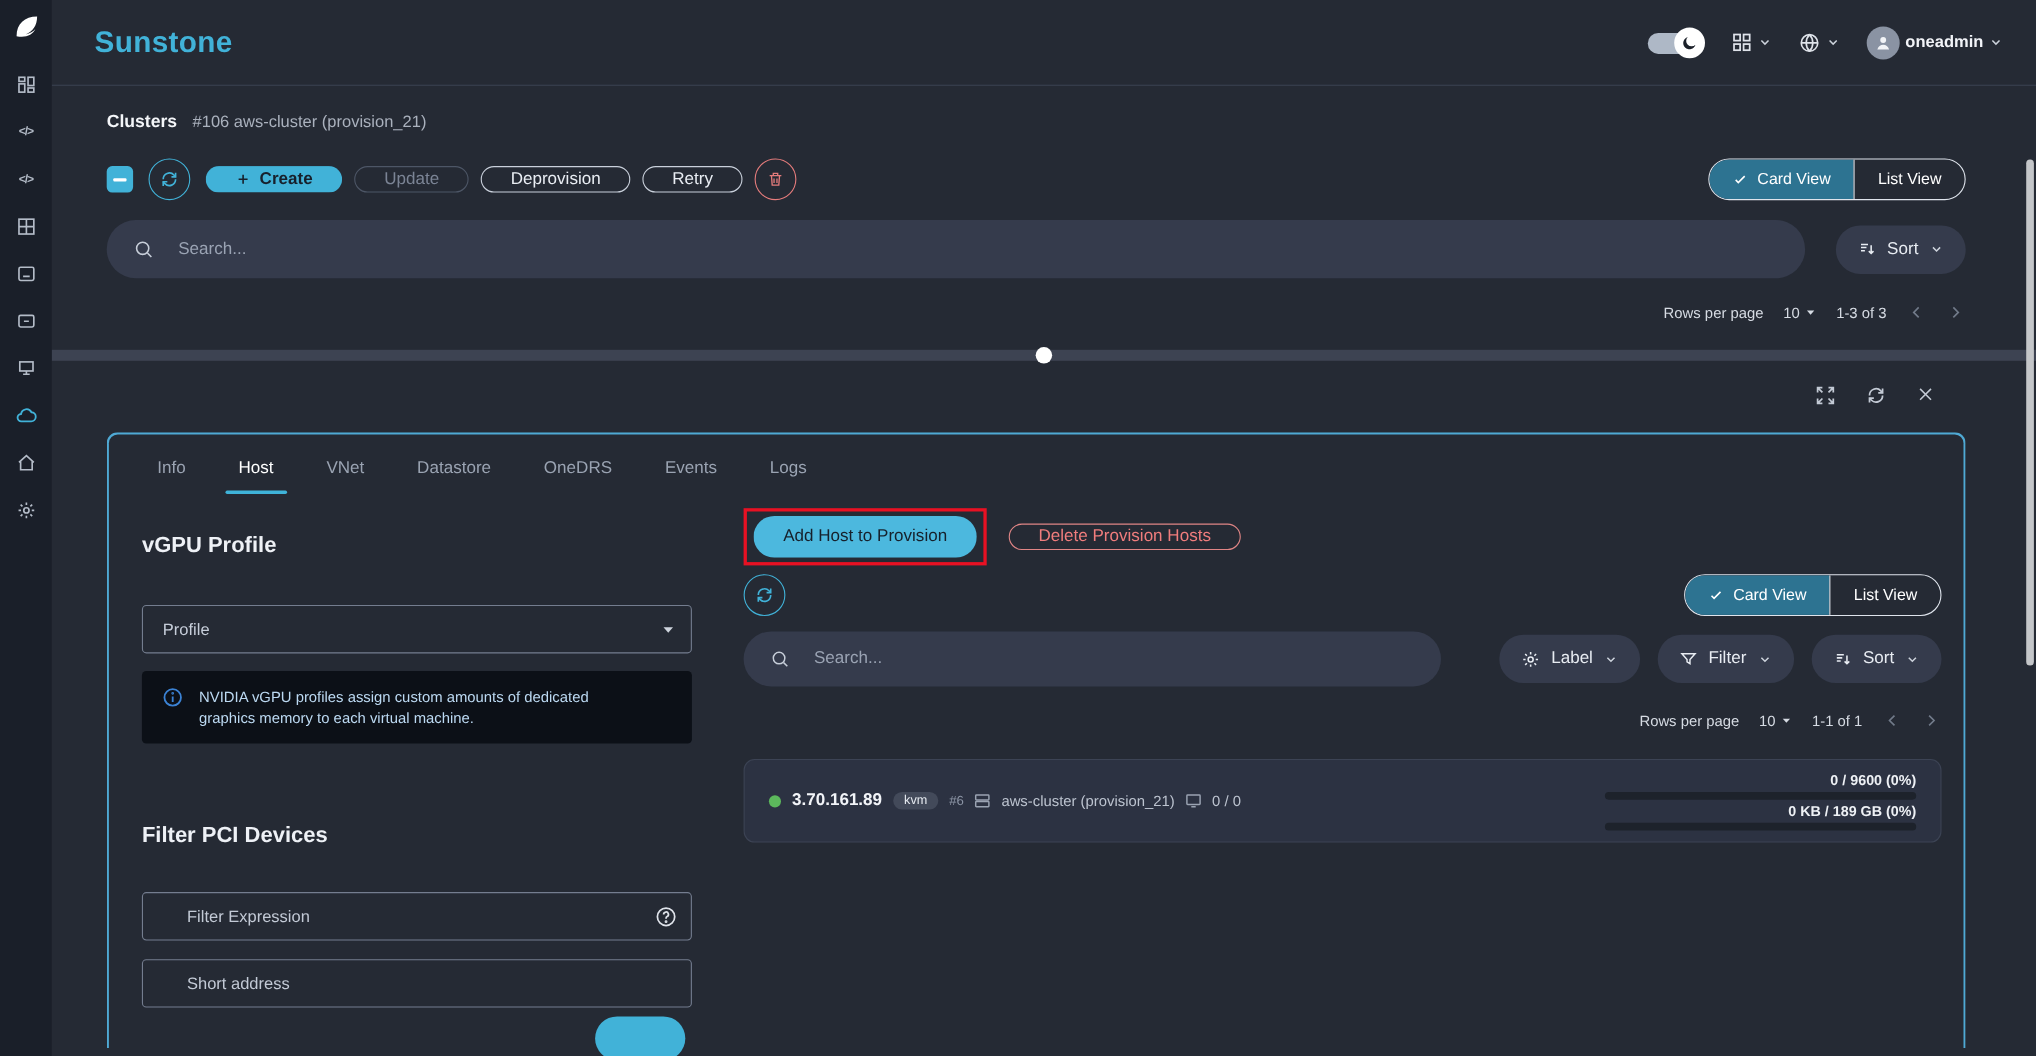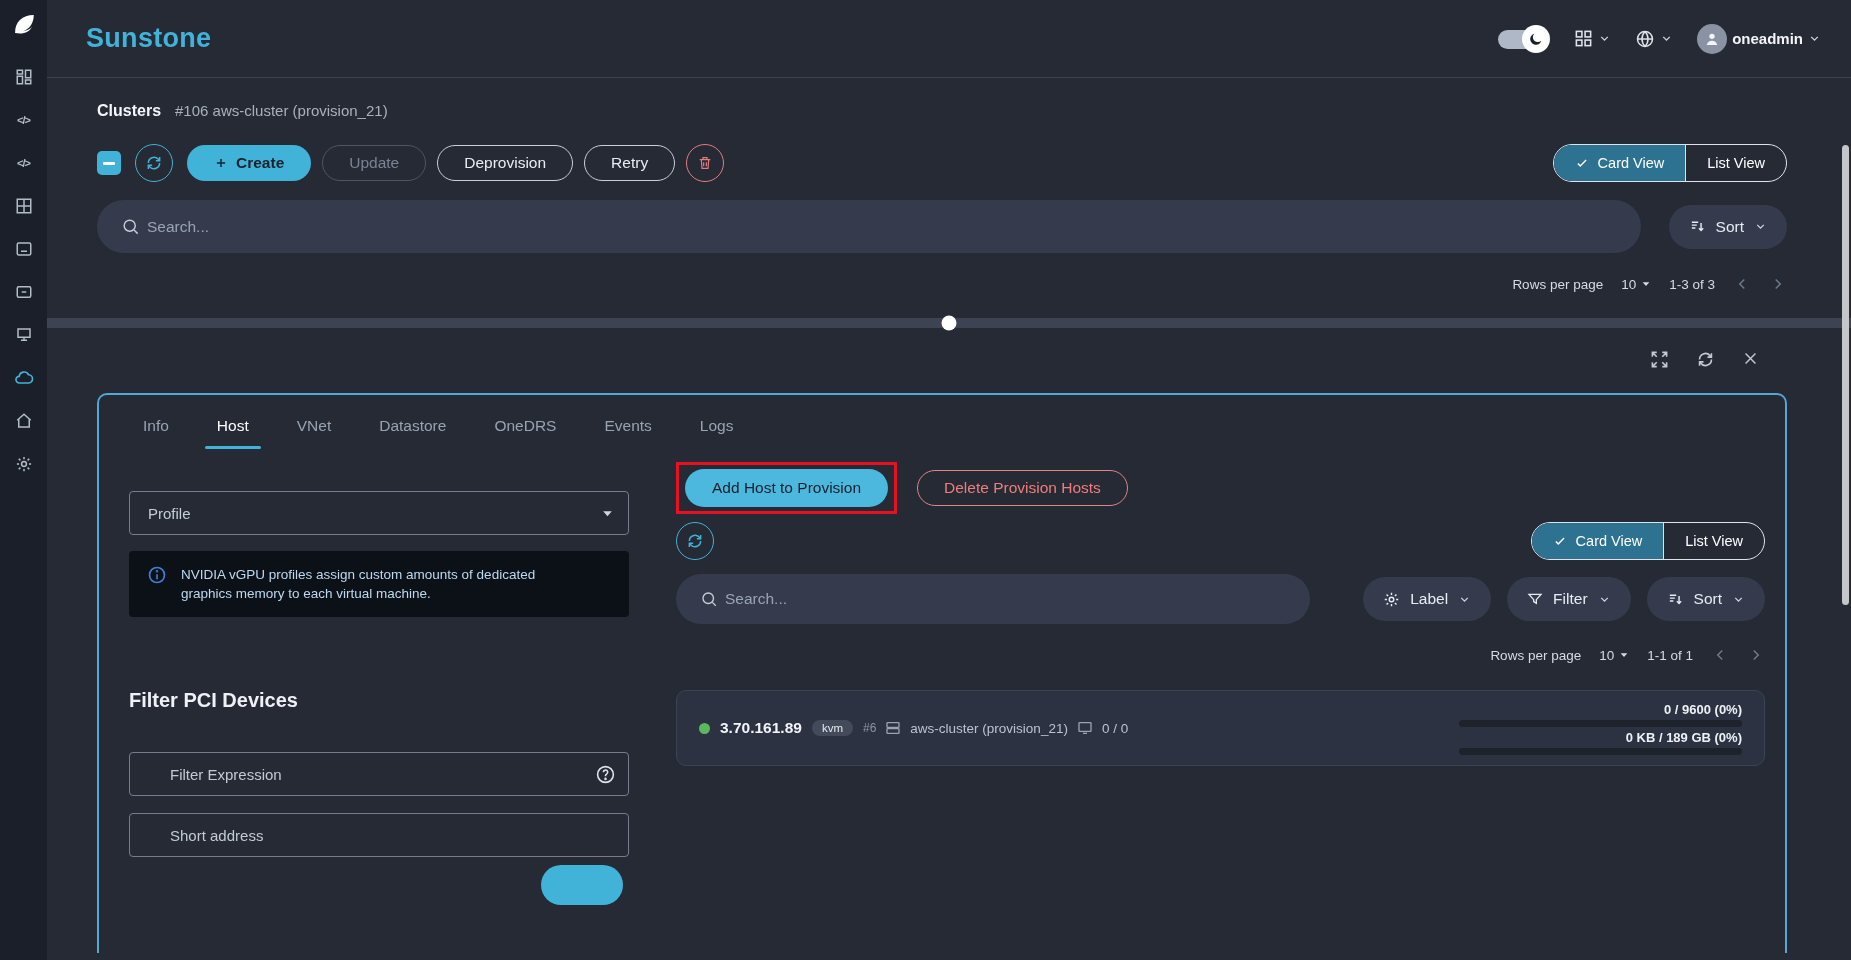--- a/index.html
+++ b/index.html
@@ -37,35 +37,35 @@
   .title-row { margin-top:24px; display:flex; align-items:baseline; gap:14px; padding-left:-11px; }
   .page-title { font-size:16px; font-weight:bold; color:#f4f6f9; }
   .page-subtitle { font-size:15px; color:#aab1bd; }
 
   .actions-row { margin-top:24px; display:flex; align-items:center; }
   .sel-all { width:24px; height:24px; border-radius:5px; background:#41b2d8; display:flex; align-items:center; justify-content:center; cursor:pointer; }
   .sel-all .dash { width:12px; height:3px; background:#fff; border-radius:1px; }
   .icon-circle { width:38px; height:38px; border-radius:50%; border:1px solid #41b2d8; color:#41b2d8;
                  display:flex; align-items:center; justify-content:center; cursor:pointer; background:transparent; }
   .icon-circle.danger { border-color:#e57c7c; color:#e57c7c; }
-  .btn { height:36px; border-radius:20px; padding:0 26px; font-size:15.5px; display:inline-flex; align-items:center; gap:8px;
+  .btn { height:24px; border-radius:20px; padding:0 26px; font-size:15.5px; display:inline-flex; align-items:center; gap:8px;
          background:transparent; border:1px solid transparent; cursor:pointer; font-family:inherit; }
   .btn.primary { background:#41b2d8; color:#17202c; font-weight:bold; }
   .btn.disabled { border-color:#4d5666; color:#7b8495; }
   .btn.outline { border-color:#c9d0db; color:#e9edf3; }
   .btn.outline-danger { border-color:#e08585; color:#f07d7d; }
   .ml14 { margin-left:14px; } .ml11 { margin-left:11px; }
 
   .viewtoggle { display:inline-flex; height:38px; border:1px solid #dfe4ec; border-radius:19px; overflow:hidden; margin-left:auto; }
   .viewtoggle .seg { padding:0 21px; display:flex; align-items:center; gap:9px; font-size:14.5px; color:#fff; cursor:pointer; }
   .viewtoggle .seg.active { background:#2d7391; }
   .viewtoggle .seg + .seg { border-left:1px solid #dfe4ec; }
 
   .search-row { margin-top:18px; display:flex; align-items:center; }
-  .searchbar { flex:1; height:53px; background:#353b4c; border-radius:27px; display:flex; align-items:center; padding:0 24px; gap:7px; }
+  .searchbar { flex:1; height:53px; background:#353b4c; border-radius:27px; display:flex; align-items:center; padding:0 24px; gap:22px; }
   .searchbar input { flex:1; background:transparent; border:none; outline:none; color:#e8ecf2; font-size:15.5px; font-family:inherit; }
   .searchbar input::placeholder { color:#9aa3b3; }
   .pill-btn { background:#353b4c; border:none; color:#e8ecf2; height:44px; border-radius:22px; padding:0 20px;
               display:inline-flex; align-items:center; gap:10px; font-size:15.5px; cursor:pointer; font-family:inherit; }
   .sort-outer { margin-left:28px; }
 
   .pager-row { margin-top:22px; display:flex; align-items:center; justify-content:flex-end; gap:18px; font-size:13.5px; color:#d6dbe3; }
   .rpp-value { display:flex; align-items:center; gap:5px; cursor:pointer; }
   .pg-arrow { color:#717a89; cursor:pointer; }
 
@@ -362,20 +362,21 @@
       <div class="tab">VNet</div>
       <div class="tab">Datastore</div>
       <div class="tab">OneDRS</div>
       <div class="tab">Events</div>
       <div class="tab">Logs</div>
     </div>
 
     <div class="panel-body">
 
       <div class="leftcol">
+        <div class="sec-heading h-vgpu">vGPU Profile</div>
         <div class="fake-select">
           <span>Profile</span>
           <svg class="caret" width="13" height="13" viewBox="0 0 24 24" fill="currentColor">
               <path d="M4 8l8 9 8-9z"></path>
             </svg>
         </div>
         <div class="alert-info">
           <svg width="20" height="20" viewBox="0 0 24 24" fill="none" stroke="#3b82d4" stroke-width="2">
               <circle cx="12" cy="12" r="9"></circle>
               <path d="M12 11v6"></path>

